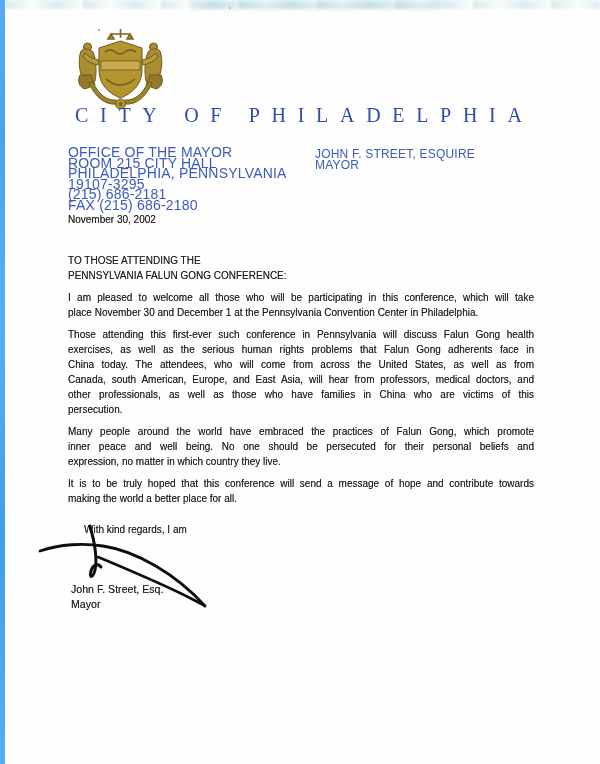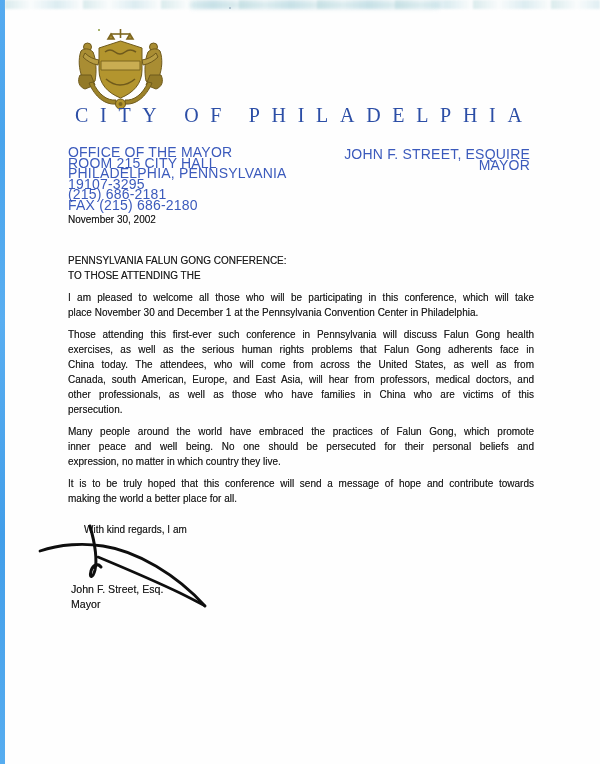--- a/index.html
+++ b/index.html
@@ -36,22 +36,22 @@
   .lh-title span{display:block;}
   .lh-title span.sp{width:4px;}
   
   .addr{
     position:absolute;left:68px;top:147px;width:250px;
     font-size:14px;line-height:10.6px;letter-spacing:.2px;
     color:var(--address-blue,#3b5abc);
   }
   
   .official{
-    position:absolute;right:70px;top:149px;width:200px;text-align:right;
-    font-size:14px;line-height:10.6px;letter-spacing:.2px;
+    position:absolute;right:85px;top:149px;width:200px;text-align:left;
+    font-size:12px;line-height:10.6px;letter-spacing:.2px;
     color:var(--address-blue,#3b5abc);
   }
   
   .body-flow{
     position:absolute;left:68px;top:212px;width:466px;
     font-size:10px;line-height:15px;color:var(--ink,#1c1c1c);
     text-shadow:0 0 .4px rgba(20,20,20,.55);
   }
   .date{margin:0 0 26px 0;}
   .block{margin:0 0 7px 0;}
@@ -145,22 +145,22 @@
     </div>
 
   <div class="official">
     <div>JOHN F. STREET, ESQUIRE</div>
     <div>MAYOR</div>
   </div>
 
   <div class="body-flow">
     <div class="date">November 30, 2002</div>
     <div class="block">
+        <div class="line">TO THOSE ATTENDING THE</div>
         <div class="line">PENNSYLVANIA FALUN GONG CONFERENCE:</div>
-        <div class="line">TO THOSE ATTENDING THE</div>
       </div>
     <div>
         <div class="para">
           <div class="jline">I am pleased to welcome all those who will be participating in this conference, which will take</div>
           <div class="jline jlast">place November 30 and December 1 at the Pennsylvania Convention Center in Philadelphia.</div>
         </div>
         <div class="para">
           <div class="jline">Those attending this first-ever such conference in Pennsylvania will discuss Falun Gong health</div>
           <div class="jline">exercises, as well as the serious human rights problems that Falun Gong adherents face in</div>
           <div class="jline">China today.  The attendees, who will come from across the United States, as well as from</div>

